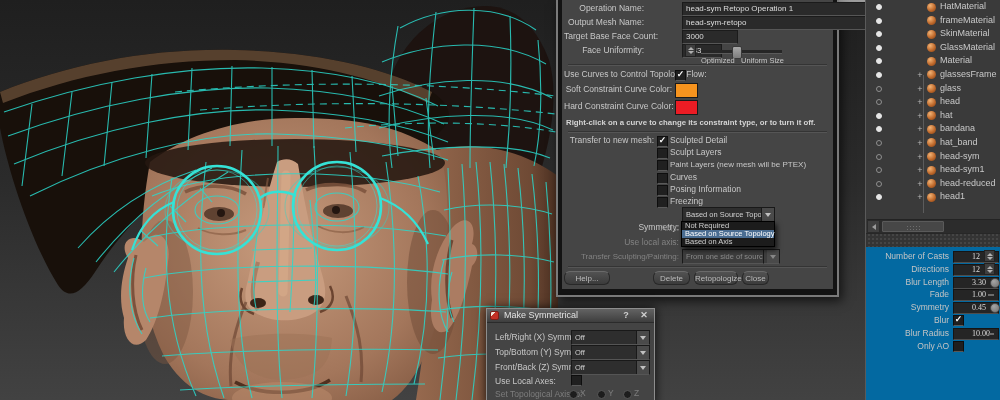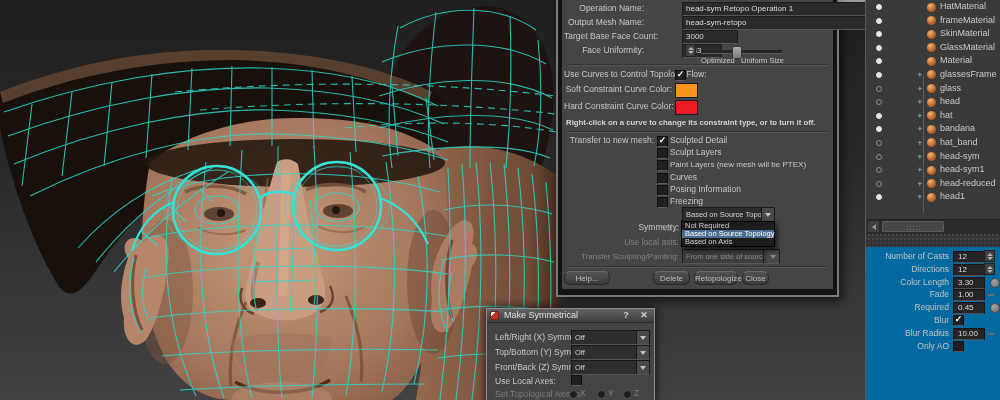--- a/index.html
+++ b/index.html
@@ -96,21 +96,21 @@
   #hs-thumb::after{content:"";position:absolute;left:50%;top:3px;width:14px;height:5px;margin-left:-7px;
       background-image:radial-gradient(#6e6e6e 1px,transparent 1px);background-size:3px 3px;}
   #dragstrip{position:absolute;left:0;right:0;top:233px;height:14px;background:#343434;
       border-top:1px solid #272727;border-bottom:1px solid #2a2a2a;
       background-image:radial-gradient(#454545 1px,transparent 1px);background-size:4px 4px;background-position:1px 3px;}
   #props{position:absolute;left:0;right:0;top:247px;bottom:0;background:#0369a1;padding-top:3px;}
   .prow{position:relative;height:12.8px;}
   .plabel{position:absolute;left:0;top:0;width:83px;text-align:right;font-size:8.5px;
       line-height:12.8px;color:#c4c4c4;white-space:nowrap;}
   .pfield{position:absolute;left:87px;top:1px;width:26px;height:10px;background:#252525;
-      border:1px solid #151515;border-bottom-color:#4e4e4e;color:#ddd;font-size:8px;line-height:10px;padding-left:4px;}
+      border:1px solid #151515;border-bottom-color:#4e4e4e;color:#ddd;font-size:8px;line-height:10px;padding-left:18px;font-family:Liberation Serif, serif;}
   .pspin{position:absolute;left:118px;top:0;width:11px;height:12px;background:#3e3e3e;border:1px solid #222;box-sizing:border-box;}
   .pspin::before{content:"";display:block;width:0;margin:2px auto 1px;
       border-left:3px solid transparent;border-right:3px solid transparent;border-bottom:3px solid #b0b0b0;}
   .pspin::after{content:"";display:block;width:0;margin:0 auto;
       border-left:3px solid transparent;border-right:3px solid transparent;border-top:3px solid #b0b0b0;}
   .pknob{position:absolute;left:124px;top:2px;width:8px;height:8px;border-radius:50%;
       background:radial-gradient(circle at 35% 30%,#a5a5a5,#6f6f6f);border:1px solid #4a4a4a;}
   .pdash{position:absolute;left:122px;top:6px;width:6px;height:2px;background:#6c6c6c;}
   .pcb{position:absolute;left:87px;top:1px;width:9px;height:9px;background:#1f1f1f;border:1px solid #0e0e0e;
       border-bottom-color:#585858;}
@@ -456,31 +456,31 @@
         <span class="plabel">Number of Casts</span>
         <span class="pfield">12</span>
         <span class="pspin"></span>
       </div>
       <div class="prow">
         <span class="plabel">Directions</span>
         <span class="pfield">12</span>
         <span class="pspin"></span>
       </div>
       <div class="prow">
-        <span class="plabel">Color Length</span>
+        <span class="plabel">Blur Length</span>
         <span class="pfield">3.30</span>
         <span class="pknob"></span>
       </div>
       <div class="prow">
         <span class="plabel">Fade</span>
         <span class="pfield">1.00</span>
         <span class="pdash"></span>
       </div>
       <div class="prow">
-        <span class="plabel">Required</span>
+        <span class="plabel">Symmetry</span>
         <span class="pfield">0.45</span>
         <span class="pknob"></span>
       </div>
       <div class="prow">
         <span class="plabel">Blur</span>
         <span class="pcb checked"></span>
       </div>
       <div class="prow">
         <span class="plabel">Blur Radius</span>
         <span class="pfield">10.00</span>

